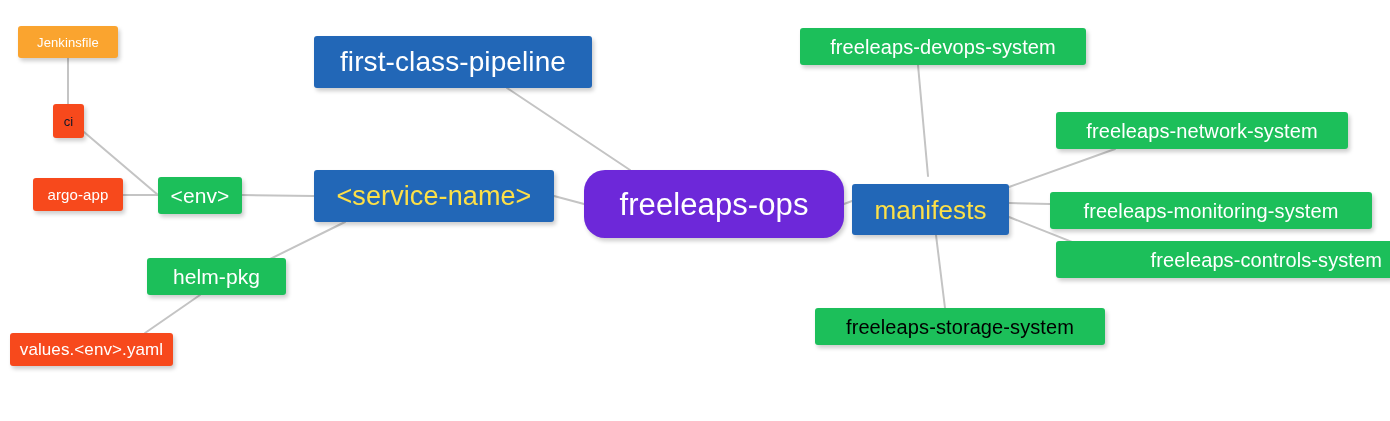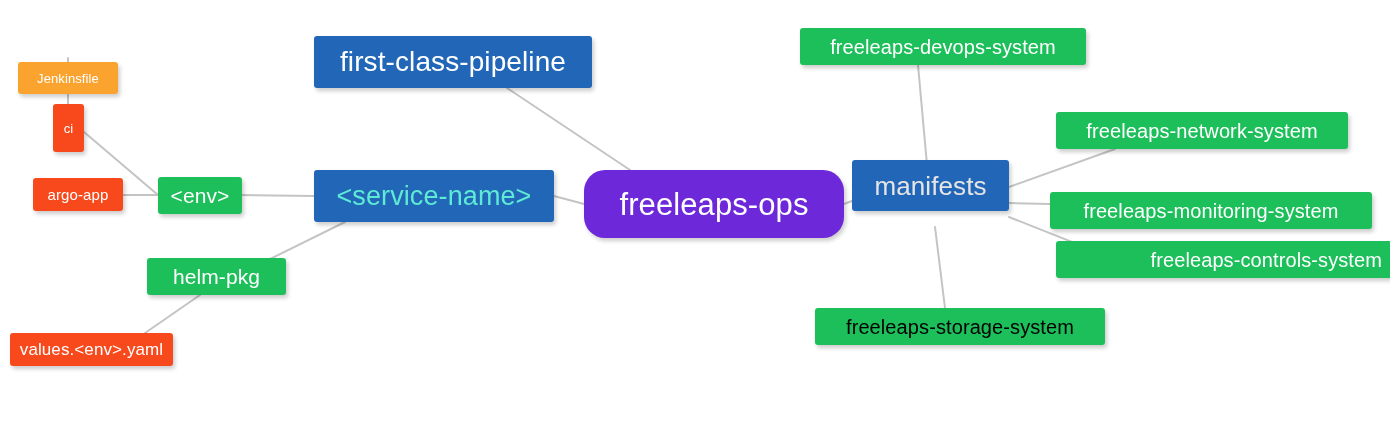--- a/index.html
+++ b/index.html
@@ -63,48 +63,48 @@
       <line x1="554" y1="196" x2="584" y2="204" stroke="#c4c4c4" stroke-width="2" stroke-linecap="round"></line>
       <line x1="844" y1="204" x2="852" y2="201" stroke="#c4c4c4" stroke-width="2" stroke-linecap="round"></line>
       <line x1="928" y1="176" x2="918" y2="65" stroke="#c4c4c4" stroke-width="2" stroke-linecap="round"></line>
       <line x1="1009" y1="187" x2="1115" y2="149" stroke="#c4c4c4" stroke-width="2" stroke-linecap="round"></line>
       <line x1="1009" y1="203" x2="1050" y2="204" stroke="#c4c4c4" stroke-width="2" stroke-linecap="round"></line>
       <line x1="1009" y1="217" x2="1110" y2="257" stroke="#c4c4c4" stroke-width="2" stroke-linecap="round"></line>
       <line x1="935" y1="227" x2="945" y2="308" stroke="#c4c4c4" stroke-width="2" stroke-linecap="round"></line>
     </svg>
 
   <div id="node-layer">
-      <div class="mm-node" style="left: 18px; top: 26px; width: 100px; height: 32px; background: rgb(250, 164, 47); color: rgb(255, 255, 255); font-size: 13px; margin-top: 36px;">
+      <div class="mm-node" style="left: 18px; top: 26px; width: 100px; height: 32px; background: rgb(250, 164, 47); color: rgb(255, 255, 255); font-size: 13px;">
         <span class="mm-label">Jenkinsfile</span>
       </div>
-      <div class="mm-node" style="left: 53px; top: 104px; width: 31px; height: 48px; background: rgb(247, 73, 28); color: #ffffff; font-size: 13px;">
+      <div class="mm-node" style="left: 53px; top: 104px; width: 31px; height: 34px; background: rgb(247, 73, 28); color: #0f172a; font-size: 13px;">
         <span class="mm-label">ci</span>
       </div>
       <div class="mm-node" style="left: 33px; top: 178px; width: 90px; height: 33px; background: rgb(247, 73, 28); color: rgb(255, 255, 255); font-size: 15px;">
         <span class="mm-label">argo-app</span>
       </div>
       <div class="mm-node" style="left: 158px; top: 177px; width: 84px; height: 37px; background: rgb(28, 191, 90); color: rgb(255, 255, 255); font-size: 21px;">
         <span class="mm-label">&lt;env&gt;</span>
       </div>
       <div class="mm-node" style="left: 147px; top: 258px; width: 139px; height: 37px; background: rgb(28, 191, 90); color: rgb(255, 255, 255); font-size: 21px;">
         <span class="mm-label">helm-pkg</span>
       </div>
       <div class="mm-node" style="left: 10px; top: 333px; width: 163px; height: 33px; background: rgb(247, 73, 28); color: rgb(255, 255, 255); font-size: 17px;">
         <span class="mm-label">values.&lt;env&gt;.yaml</span>
       </div>
       <div class="mm-node" style="left: 314px; top: 36px; width: 278px; height: 52px; background: rgb(34, 103, 183); color: rgb(255, 255, 255); font-size: 28px;">
         <span class="mm-label">first-class-pipeline</span>
       </div>
-      <div class="mm-node" style="left: 314px; top: 170px; width: 240px; height: 52px; background: rgb(34, 103, 183); color: #5eead4; font-size: 27px;">
+      <div class="mm-node" style="left: 314px; top: 170px; width: 240px; height: 52px; background: rgb(34, 103, 183); color: #fde047; font-size: 27px;">
         <span class="mm-label">&lt;service-name&gt;</span>
       </div>
       <div class="mm-node" style="left: 584px; top: 170px; width: 260px; height: 68px; background: #6d28d9; color: rgb(255, 255, 255); font-size: 31px; border-radius: 21px;">
         <span class="mm-label">freeleaps-ops</span>
       </div>
-      <div class="mm-node" style="left: 852px; top: 160px; width: 157px; height: 51px; background: rgb(34, 103, 183); color: #e5e5e5; font-size: 26px;">
+      <div class="mm-node" style="left: 852px; top: 184px; width: 157px; height: 51px; background: rgb(34, 103, 183); color: #fde047; font-size: 26px;">
         <span class="mm-label">manifests</span>
       </div>
       <div class="mm-node" style="left: 800px; top: 28px; width: 286px; height: 37px; background: rgb(28, 191, 90); color: rgb(255, 255, 255); font-size: 20px;">
         <span class="mm-label">freeleaps-devops-system</span>
       </div>
       <div class="mm-node" style="left: 1056px; top: 112px; width: 292px; height: 37px; background: rgb(28, 191, 90); color: rgb(255, 255, 255); font-size: 20px;">
         <span class="mm-label">freeleaps-network-system</span>
       </div>
       <div class="mm-node" style="left: 1050px; top: 186px; width: 322px; height: 37px; background: rgb(28, 191, 90); color: rgb(255, 255, 255); font-size: 20px; margin-top: 6px;">
         <span class="mm-label">freeleaps-monitoring-system</span>

